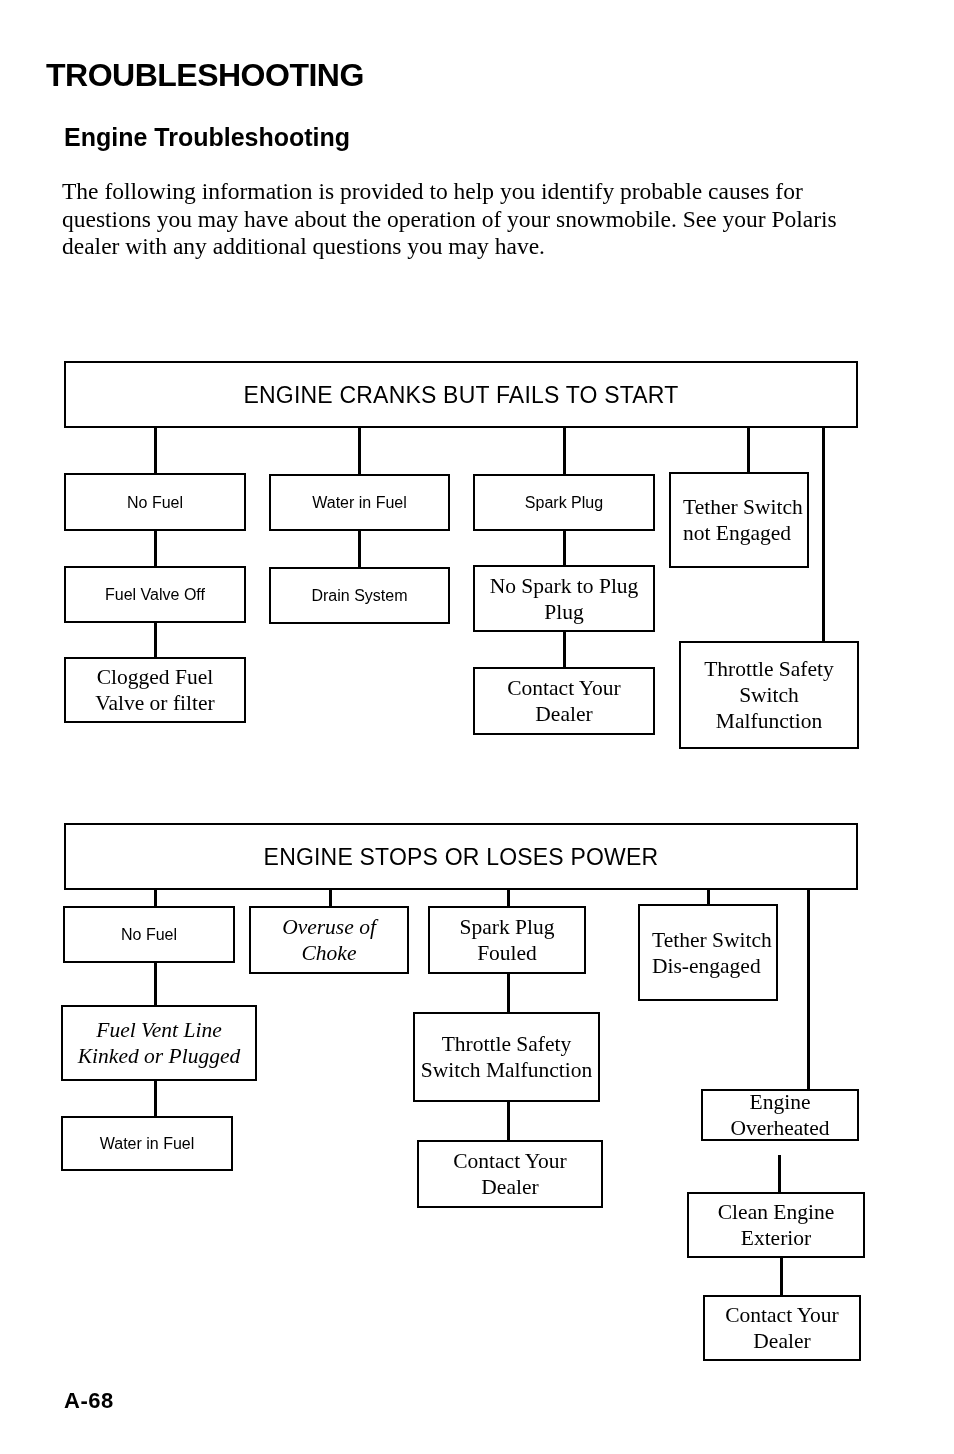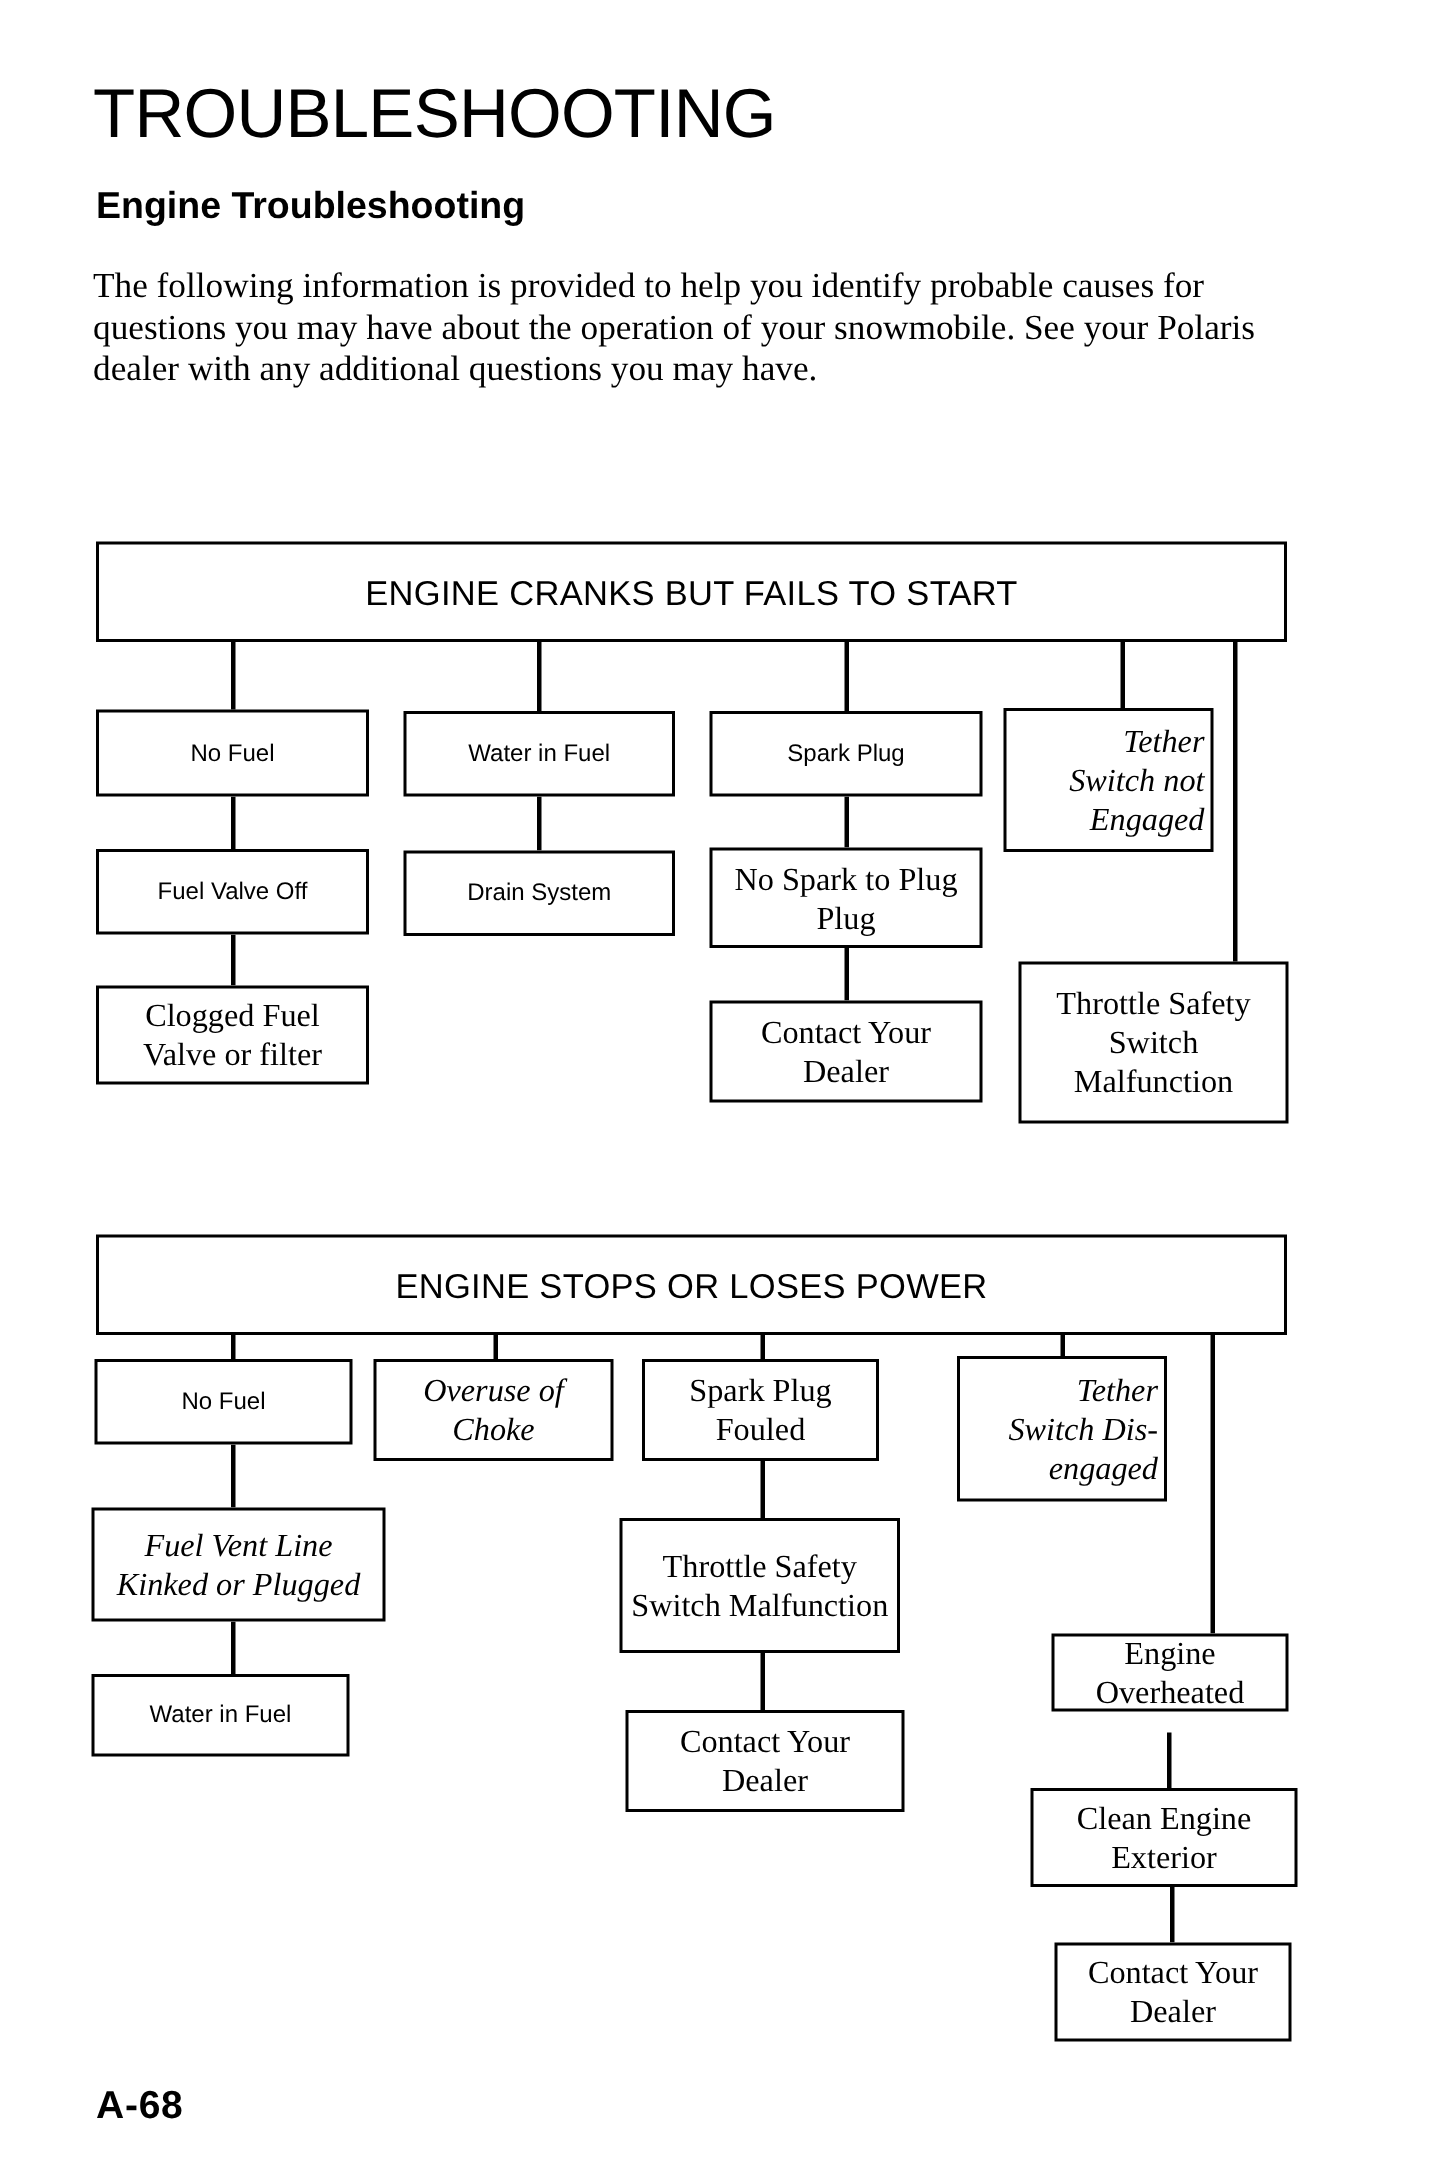--- a/index.html
+++ b/index.html
@@ -19,25 +19,25 @@
   .page {
     position: absolute;
     left: 0; top: 0;
     width: 954px;
     height: 1454px;
   }
 
   
   .doc-title {
     position: absolute;
-    left: 62px;
+    left: 46px;
     top: 52px;
     font-family: "Liberation Sans", "DejaVu Sans", sans-serif;
-    font-weight: normal;
-    font-size: 46px;
+    font-weight: bold;
+    font-size: 32px;
     letter-spacing: -0.5px;
     line-height: 46px;
     white-space: nowrap;
   }
   .section-title {
     position: absolute;
     left: 64px;
     top: 122px;
     font-family: "Liberation Sans", "DejaVu Sans", sans-serif;
     font-weight: bold;
@@ -54,21 +54,21 @@
     font-size: 23.5px;
     line-height: 27.5px;
     text-align: left;
   }
   .footer {
     position: absolute;
     left: 64px;
     top: 1388px;
     font-family: "Liberation Sans", "DejaVu Sans", sans-serif;
     font-weight: bold;
-    font-size: 26px;
+    font-size: 22px;
     letter-spacing: 0.5px;
   }
 
   
   .node {
     position: absolute;
     box-sizing: border-box;
     border: 2.4px solid #000;
     background: #fff;
     display: flex;
@@ -96,23 +96,22 @@
   .node.banner {
     border-width: 2.6px;
   }
   .node.banner .nlabel {
     font-family: "Liberation Sans", "DejaVu Sans", sans-serif;
     font-size: 23px;
     line-height: 28px;
     letter-spacing: 0.2px;
   }
   .node.leftalign .nlabel {
-    text-align: right;
-    padding-left: 25px;
-    font-style: italic;
+    text-align: left;
+    padding-left: 12px;
   }
 
   .vline {
     position: absolute;
     width: 3px;
     background: #000;
     z-index: 1;
   }
 </style>
 </head>

